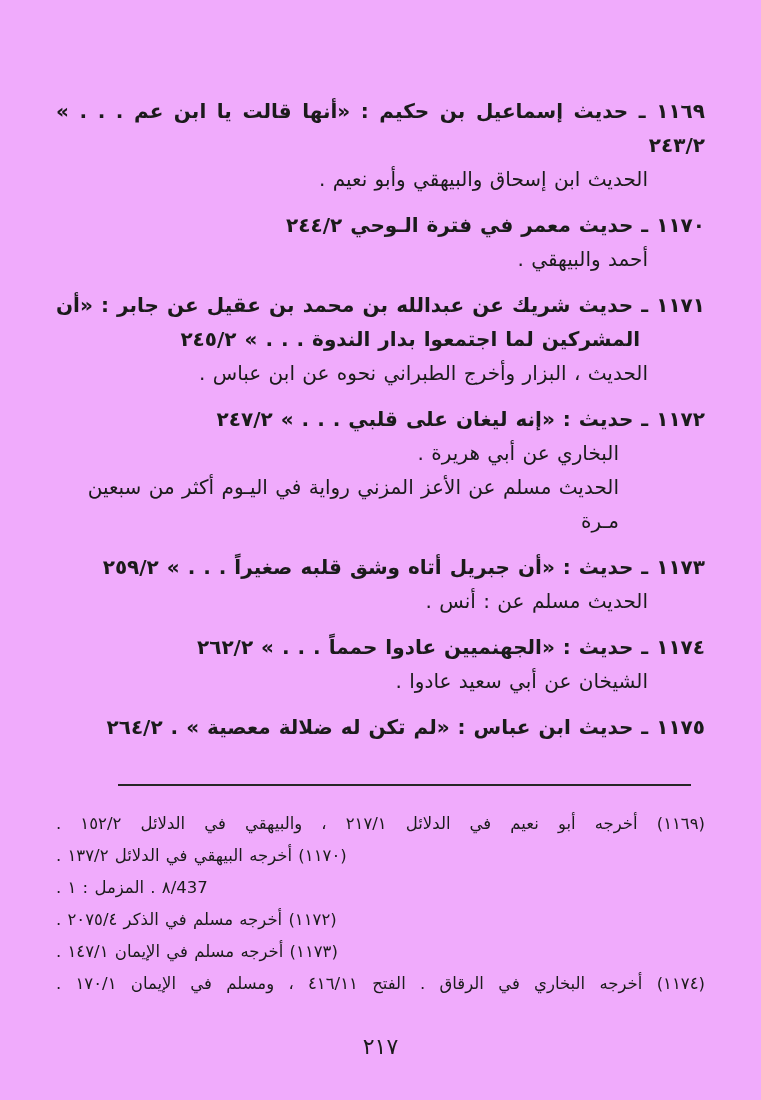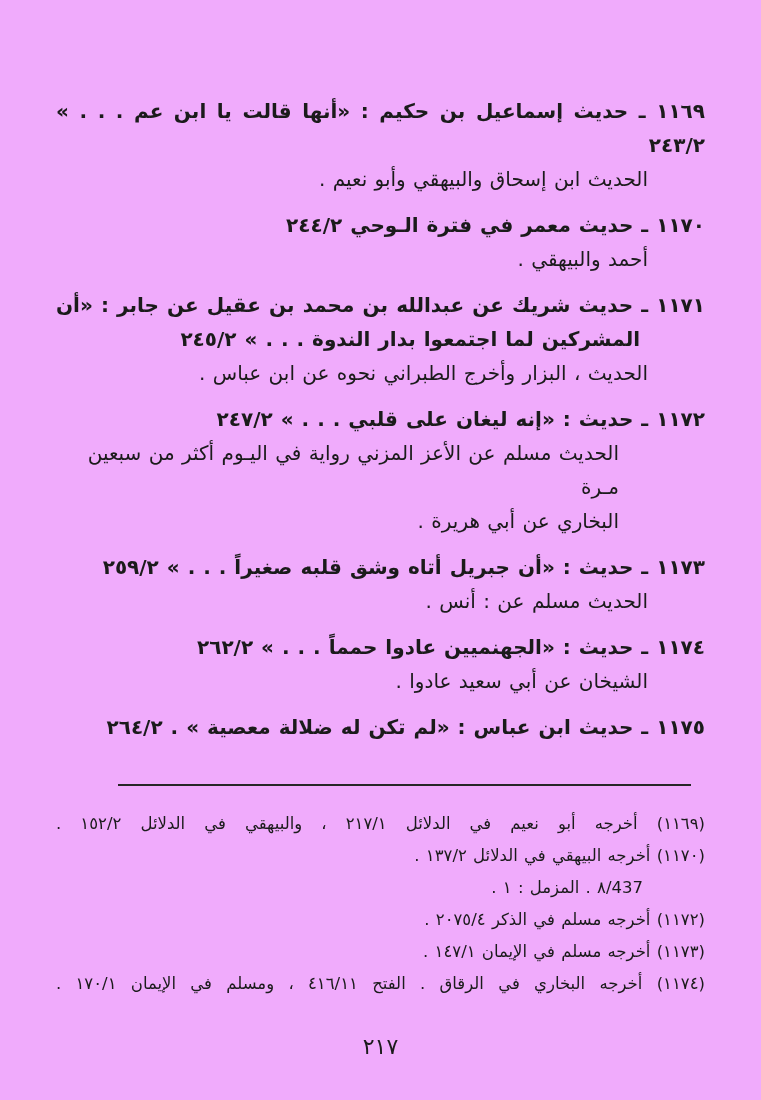--- a/index.html
+++ b/index.html
@@ -33,21 +33,21 @@
   .footnote-separator{
     border:none;
     border-top:2px solid #262626;
     height:0;
     margin:40px 14px 22px 62px;
   }
   .fn{
     margin:0;
     font-size:16.5px;
     line-height:32px;
-    text-align:right;
+    text-align:left;
     word-spacing:1px;
   }
   .fn-cont{padding-right:62px;}
   .page-number{
     margin-top:30px;
     text-align:center;
     font-size:22px;
     letter-spacing:5px;
     line-height:33px;
   }
@@ -70,22 +70,22 @@
     </section>
 
     <section class="entry">
       <p class="ln head jl">١١٧١ ـ حديث شريك عن عبدالله بن محمد بن عقيل عن جابر : «أن</p>
       <p class="ln quote c2">المشركين لما اجتمعوا بدار الندوة . . . » ٢٤٥/٢</p>
       <p class="ln c1">الحديث ، البزار وأخرج الطبراني نحوه عن ابن عباس .</p>
     </section>
 
     <section class="entry">
       <p class="ln head">١١٧٢ ـ حديث : «إنه ليغان على قلبي . . . » ٢٤٧/٢</p>
+      <p class="ln c3">البخاري عن أبي هريرة .</p>
       <p class="ln c3">الحديث مسلم عن الأعز المزني رواية في اليـوم أكثر من سبعين مـرة</p>
-      <p class="ln c3">البخاري عن أبي هريرة .</p>
     </section>
 
     <section class="entry">
       <p class="ln head">١١٧٣ ـ حديث : «أن جبريل أتاه وشق قلبه صغيراً . . . » ٢٥٩/٢</p>
       <p class="ln c1">الحديث مسلم عن : أنس .</p>
     </section>
 
     <section class="entry">
       <p class="ln head">١١٧٤ ـ حديث : «الجهنميين عادوا حمماً . . . » ٢٦٢/٢</p>
       <p class="ln c1">الشيخان عن أبي سعيد عادوا .</p>

